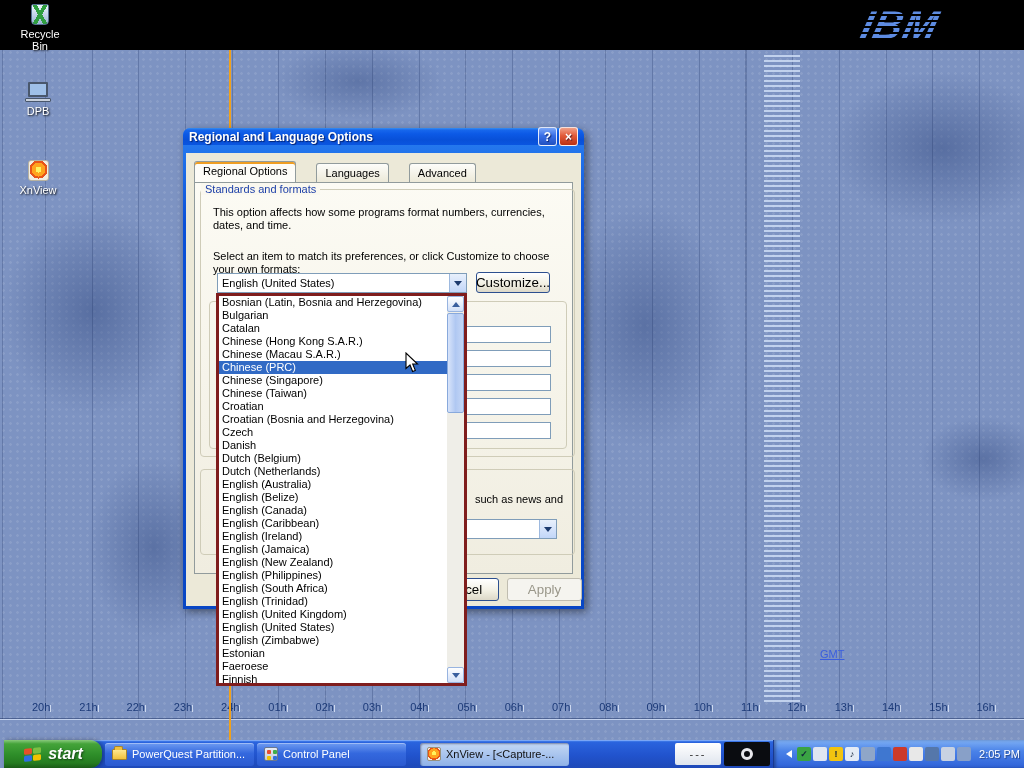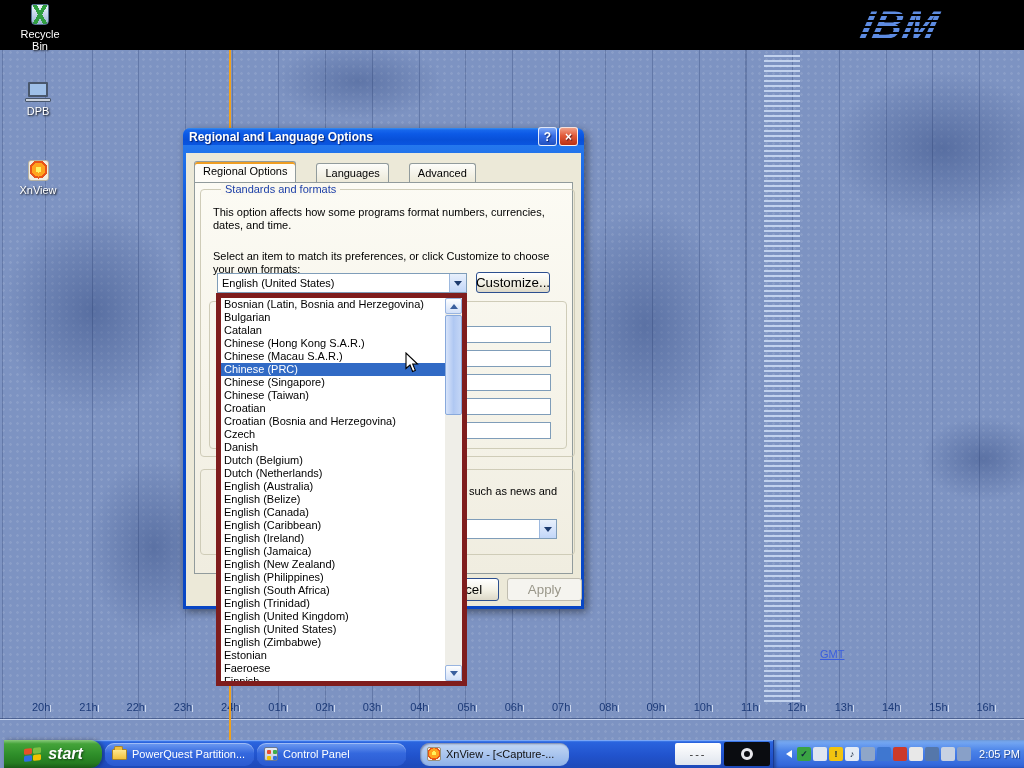--- a/index.html
+++ b/index.html
@@ -61,61 +61,61 @@
   .cap-close{background:linear-gradient(180deg,#f0a088,#e25b3a 45%,#bc3012);}
   .client{position:absolute;top:25px;left:3px;right:3px;bottom:3px;background:var(--dialog-face,#ece9d8);}
 
   .tabs{position:absolute;left:8px;top:8px;display:flex;align-items:flex-end;}
   .tab{border:1px solid #919b9c;border-bottom:none;border-radius:3px 3px 0 0;padding:3px 8px;height:19px;margin-right:20px;
     background:linear-gradient(180deg,#fdfdfa,#ece9d8);white-space:nowrap;}
   .tab.active{height:21px;background:#fdfcf7;box-shadow:inset 0 2px 0 #ef9e23;z-index:2;}
   .tabpage{position:absolute;left:8px;right:8px;top:29px;height:392px;border:1px solid #919b9c;background:linear-gradient(180deg,#fcfbf4,#f0ede0);}
 
   .group{position:absolute;border:1px solid #cfccb8;border-radius:4px;}
-  .group-label{position:absolute;top:-7px;left:20px;background:#faf8ef;padding:0 4px;color:#1c3fa8;white-space:nowrap;}
+  .group-label{position:absolute;top:-7px;left:0;background:#faf8ef;padding:0 4px;color:#1c3fa8;white-space:nowrap;}
   #grp-standards{left:5px;top:6px;width:375px;height:268px;}
   #grp-samples{left:14px;top:118px;width:358px;height:148px;}
   #grp-location{left:5px;top:286px;width:375px;height:86px;}
   .desc{position:absolute;left:12px;top:16px;width:352px;line-height:13px;color:#000;}
   .instr{position:absolute;left:12px;top:60px;width:352px;line-height:13px;color:#000;}
 
   .combo{background:#fff;border:1px solid #7f9db9;display:flex;align-items:center;padding-left:4px;overflow:hidden;}
   .combo .dd{margin-left:auto;width:17px;height:100%;background:linear-gradient(180deg,#e8f0fc,#c2d6f8);border-left:1px solid #9db9df;display:flex;align-items:center;justify-content:center;flex:none;}
   .combo .dd i{border:4px solid transparent;border-top:5px solid #1c3a6e;margin-top:5px;}
   #fmt-combo{position:absolute;left:22px;top:90px;width:250px;height:20px;}
   #loc-combo{position:absolute;left:222px;top:336px;width:140px;height:20px;}
   .sfield{position:absolute;left:160px;width:196px;height:17px;background:#fff;border:1px solid #7f9db9;}
-  .loc-frag{position:absolute;left:274px;top:302px;width:100px;line-height:13px;color:#000;}
+  .loc-frag{position:absolute;left:274px;top:310px;width:100px;line-height:13px;color:#000;text-align:center;}
 
   .xp-btn{background:linear-gradient(180deg,#ffffff,#f2f0e4 55%,#dcd8c8);border:1px solid #2c4f8f;border-radius:3px;display:flex;align-items:center;justify-content:center;color:#000;}
   #btn-customize{position:absolute;left:281px;top:89px;width:74px;height:21px;}
   #btn-cancel{position:absolute;left:238px;top:425px;width:75px;height:23px;}
   #btn-apply{position:absolute;left:321px;top:425px;width:75px;height:23px;background:#f5f4ef;border:1px solid #c0bdb0;color:#9a978a;}
 
   
-  .langlist{position:absolute;left:216px;top:293px;width:251px;height:393px;background:#fff;border:5px solid #7f1d1d;z-index:60;}
+  .langlist{position:absolute;left:216px;top:293px;width:251px;height:393px;background:#fff;border:3px solid #7f1d1d;z-index:60;}
   .lang-items{position:absolute;left:0;top:0;right:17px;bottom:0;overflow:hidden;}
   .lang-item{height:13px;line-height:13px;padding-left:3px;white-space:nowrap;overflow:hidden;color:#000;}
   .lang-item.selected{background:var(--selection-blue,#316ac5);color:#fff;}
   .sbar{position:absolute;top:0;right:0;bottom:0;width:17px;background:#efeee8;}
   .sbtn{position:absolute;left:0;width:17px;height:16px;background:linear-gradient(180deg,#fefefe,#d2e0f8);border:1px solid #98b4e0;border-radius:2px;display:flex;align-items:center;justify-content:center;}
   .sbtn.up{top:0;} .sbtn.down{bottom:0;}
   .tri-up{border:4px solid transparent;border-bottom:5px solid #3a5f9e;margin-top:-4px;}
   .tri-down{border:4px solid transparent;border-top:5px solid #3a5f9e;margin-bottom:-4px;}
   .sthumb{position:absolute;left:0;width:17px;top:17px;height:100px;background:linear-gradient(90deg,#d8e4fa,#b0c8f2 50%,#c4d6f6);border:1px solid #88a9dc;border-radius:2px;}
 
   .cursor{position:absolute;left:405px;top:352px;z-index:500;}
 
   
   .taskbar{position:absolute;left:4px;bottom:0;width:1024px;height:28px;z-index:400;display:flex;align-items:center;
     background:linear-gradient(180deg,#4f8df2 0%,#2a63dd 9%,#2153cd 55%,#1e49b8 100%);box-shadow:inset 0 1px 0 #7aa6f5;}
   .start{height:28px;width:98px;flex:none;border-radius:0 12px 12px 0;display:flex;align-items:center;justify-content:center;gap:6px;
     background:linear-gradient(180deg,#88c97c 0%,#44a339 14%,#2f8f2a 50%,#257c20 82%,#1a5c17 100%);
     color:#fff;font-size:16px;font-style:italic;font-weight:bold;text-shadow:1px 1px 2px rgba(0,0,0,.5);box-shadow:2px 0 4px rgba(0,0,0,.35);}
-  .task{height:23px;margin-left:3px;width:149px;flex:none;border-radius:9px;display:flex;align-items:center;gap:5px;padding:0 7px;
+  .task{height:23px;margin-left:3px;width:149px;flex:none;border-radius:3px;display:flex;align-items:center;gap:5px;padding:0 7px;
     background:linear-gradient(180deg,#6f9cf2,#3468de 45%,#2b5ad0);box-shadow:inset 0 1px 0 rgba(255,255,255,.35);
     color:#fff;overflow:hidden;white-space:nowrap;}
   .task.active{background:linear-gradient(180deg,#c4d8f5,#8fb2e8);color:#111;box-shadow:inset 1px 1px 2px rgba(0,0,40,.4);margin-left:14px;}
   .fold{width:15px;height:11px;background:linear-gradient(#ffe78e,#f2c23d);border:1px solid #a8842a;border-radius:1px;position:relative;flex:none;}
   .fold::before{content:"";position:absolute;top:-4px;left:1px;width:7px;height:3px;background:#f2c23d;border:1px solid #a8842a;border-bottom:none;border-radius:2px 2px 0 0;}
   .cpicon{width:14px;height:14px;flex:none;border-radius:2px;border:1px solid #6a7890;
     background:radial-gradient(circle at 4px 4px,#e84b2f 0 2px,transparent 2.5px),radial-gradient(circle at 10px 4px,#3fae4a 0 2px,transparent 2.5px),
     radial-gradient(circle at 4px 10px,#f2c400 0 2px,transparent 2.5px),radial-gradient(circle at 10px 10px,#2f6fe0 0 2px,transparent 2.5px),
     linear-gradient(#e8ecf4,#c2cada);}
   .xnicon{width:14px;height:14px;flex:none;border-radius:2px;border:1px solid #98927e;

